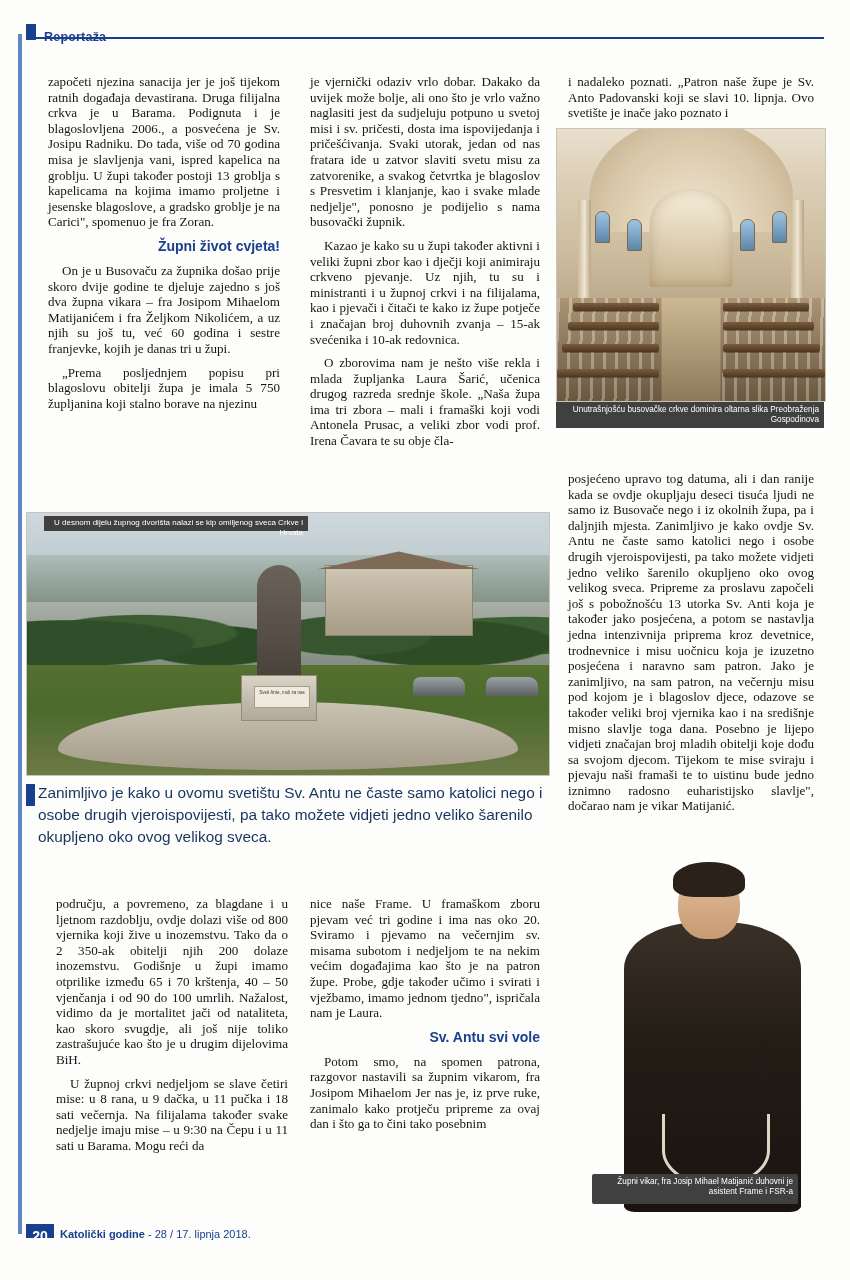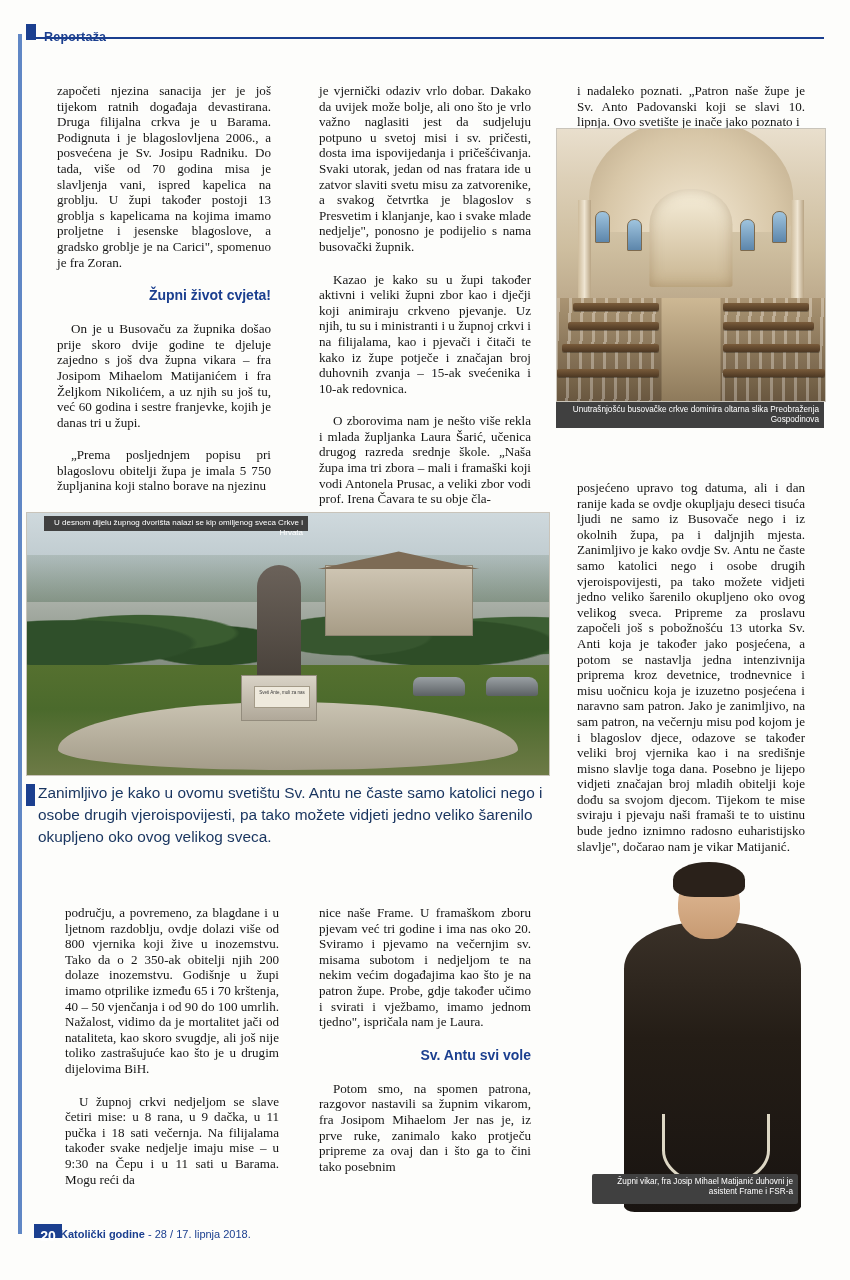--- a/index.html
+++ b/index.html
@@ -69,21 +69,21 @@
   .col {
     position: absolute;
     font-family: "Liberation Serif", serif;
     font-size: 13.1px;
     line-height: 15.6px;
     text-align: justify;
     color: #151515;
     hyphens: auto;
   }
   .col p {
-    margin: 17px;
+    margin: 8px;
     text-indent: 14px;
   }
   .col p.noindent { text-indent: 0; }
   .subhead {
     font-family: "Liberation Sans", sans-serif;
     font-size: 14px;
     font-weight: bold;
     color: #1b3f8f;
     text-align: right;
     margin: 9px 0 4px 0;
@@ -379,21 +379,21 @@
   
   .footer {
     position: absolute;
     left: 26px;
     top: 1224px;
     width: 798px;
     height: 26px;
   }
   .page-number {
     position: absolute;
-    left: 8px;
+    left: 0;
     top: 0;
     width: 28px;
     height: 14px;
     background: #1b3f8f;
     color: #fff;
     font-family: "Liberation Sans", sans-serif;
     font-weight: bold;
     font-size: 14px;
     text-align: center;
     line-height: 24px;

